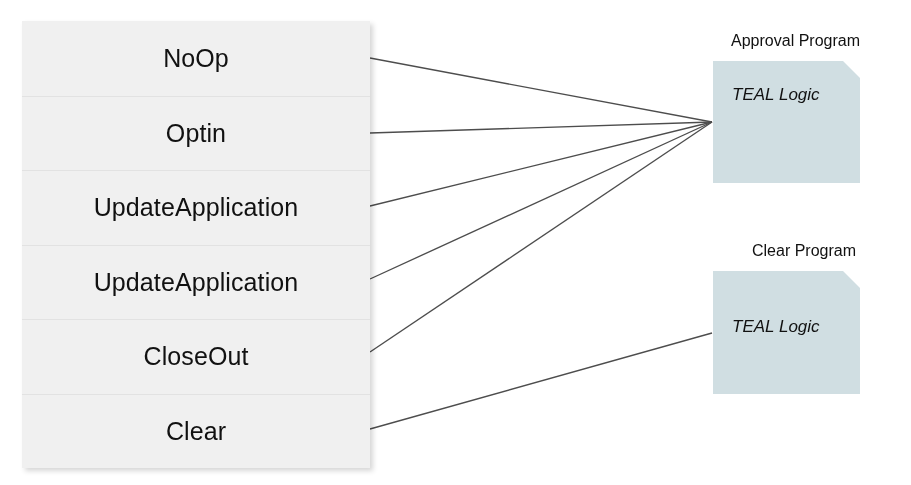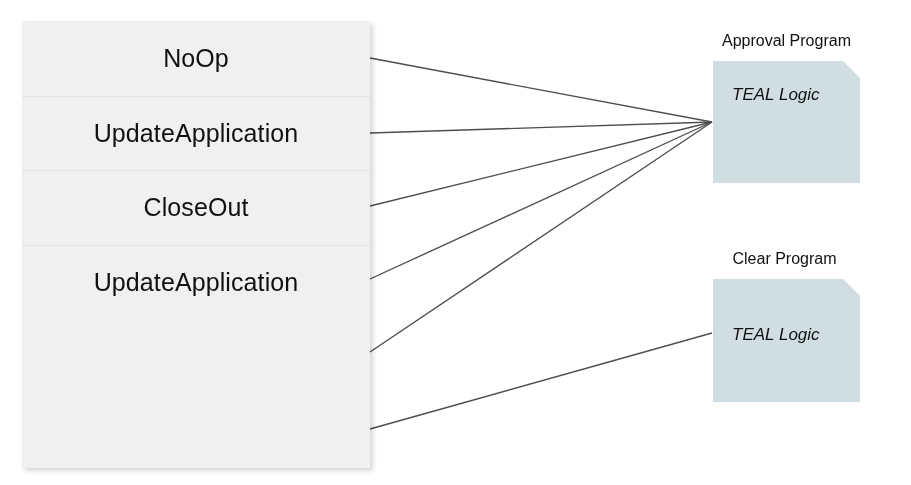--- a/index.html
+++ b/index.html
@@ -50,21 +50,21 @@
 
   
   .program-group {
     position: absolute;
   }
   .program-title {
     position: absolute;
     left: 0;
     top: 0;
     width: 100%;
-    text-align: center;
+    text-align: right;
     font-size: 16px;
     color: #111111;
     line-height: 1;
     white-space: nowrap;
   }
   .program-box {
     position: absolute;
     left: 0;
     width: 147px;
     background: #d0dee2;
@@ -79,21 +79,21 @@
     color: #111111;
     line-height: 1;
     white-space: nowrap;
     font-style: italic;
   }
 
   #approval-group { left: 713px; top: 33px; width: 147px; height: 152px; }
   #approval-box   { top: 28px; height: 122px; }
   #approval-box-label { top: 53px; }
 
-  #clear-group { left: 713px; top: 251px; width: 143px; height: 152px; }
+  #clear-group { left: 713px; top: 243px; width: 143px; height: 152px; }
   #clear-box   { top: 28px; height: 123px; }
   #clear-box-label { top: 75px; }
 
   
   #connectors {
     position: absolute;
     left: 0;
     top: 0;
     width: 911px;
     height: 485px;
@@ -117,27 +117,33 @@
     <line x1="370" y1="279" x2="712" y2="122"></line>
     <line x1="370" y1="352" x2="712" y2="122"></line>
     <line x1="370" y1="429" x2="712" y2="333"></line>
   </svg>
 
   <div id="oncomplete-panel">
     <div class="panel-row">
       <span class="panel-row-label">NoOp</span>
     </div>
     <div class="panel-row">
+      <span class="panel-row-label">Optin</span>
+    </div>
+    <div class="panel-row">
+      <span class="panel-row-label">UpdateApplication</span>
+    </div>
+    <div class="panel-row">
       <span class="panel-row-label">UpdateApplication</span>
     </div>
     <div class="panel-row">
       <span class="panel-row-label">CloseOut</span>
     </div>
     <div class="panel-row">
-      <span class="panel-row-label">UpdateApplication</span>
+      <span class="panel-row-label">Clear</span>
     </div>
   </div>
 
   <div class="program-group" id="approval-group">
     <div class="program-title">Approval Program</div>
     <div class="program-box" id="approval-box"></div>
     <div class="program-box-label" id="approval-box-label">TEAL Logic</div>
   </div>
 
   <div class="program-group" id="clear-group">

